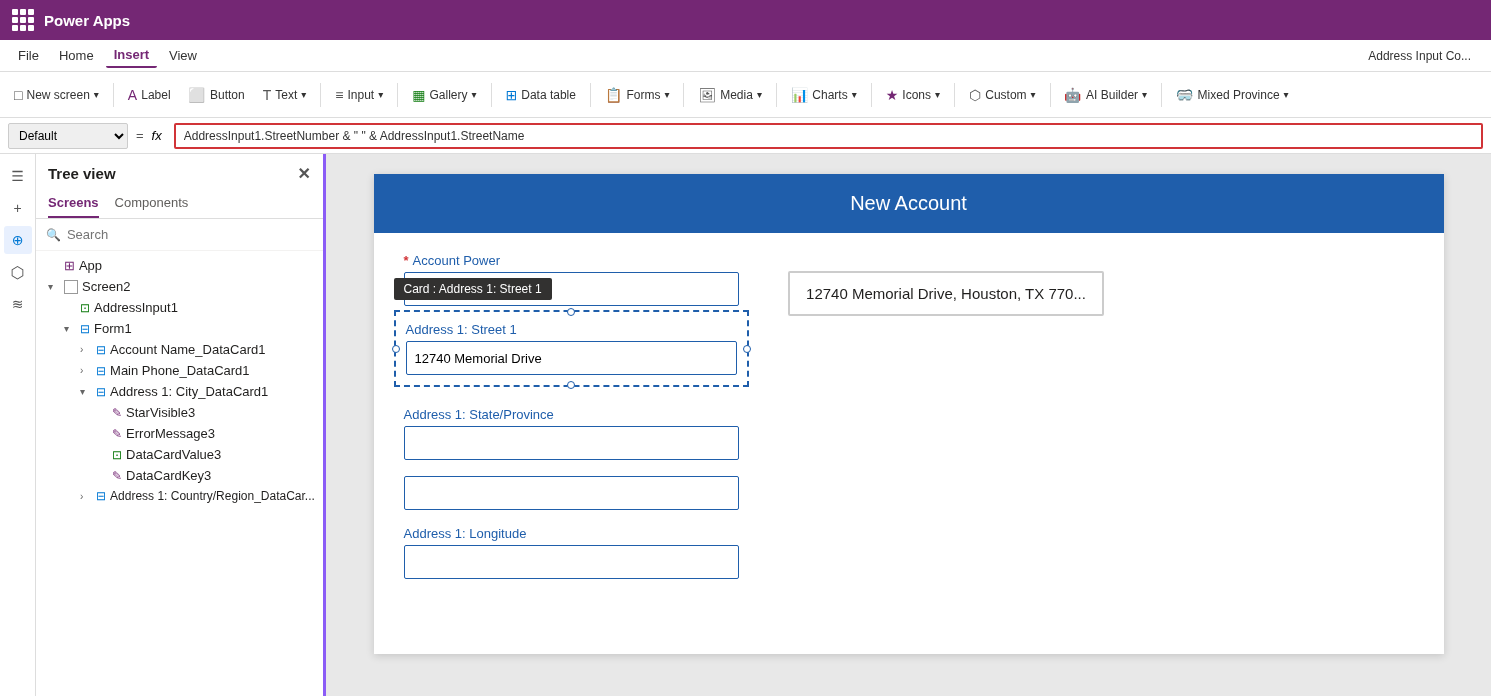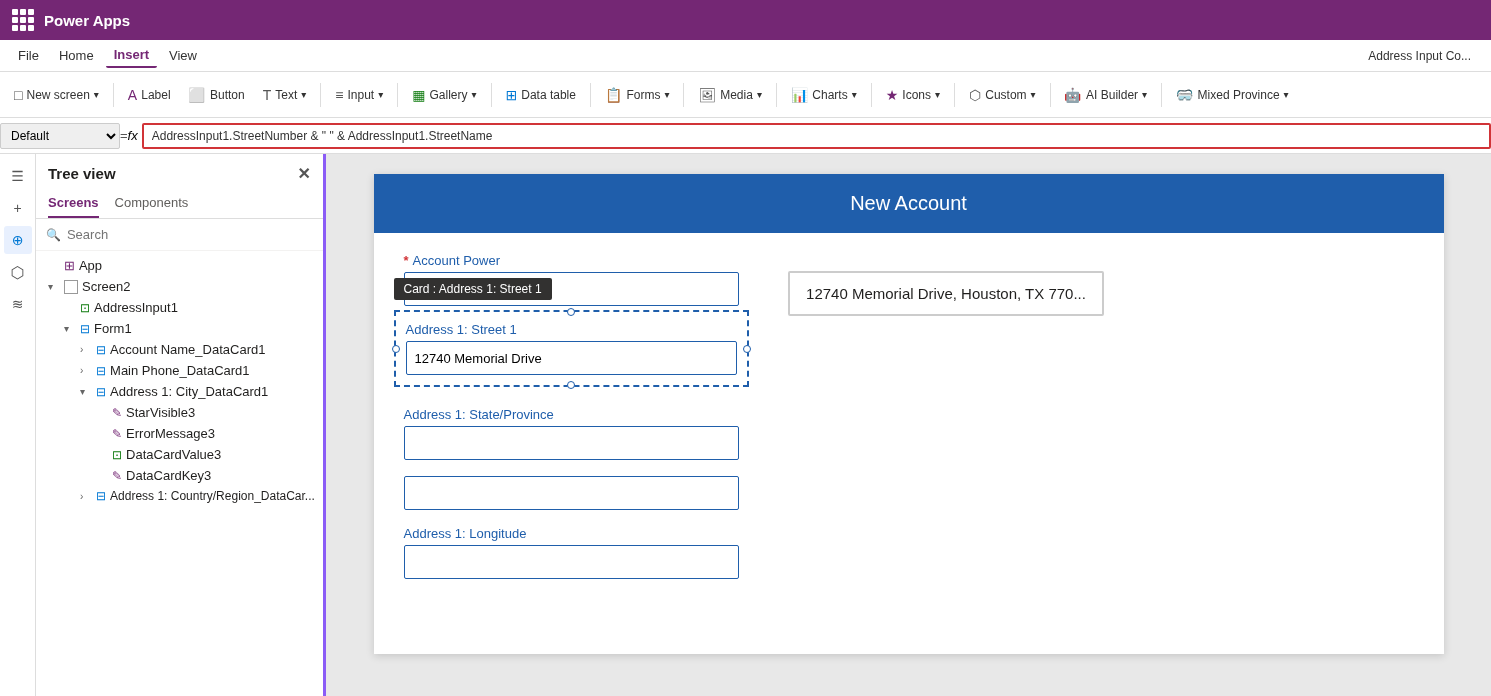--- a/index.html
+++ b/index.html
@@ -73,21 +73,22 @@
     .toolbar-green { color: #107c10; }
     .toolbar-blue { color: #0078d4; }
 
     
     .formula-bar {
       background: white;
       height: 36px;
       display: flex;
       align-items: center;
       border-bottom: 1px solid #ddd;
-      padding: 0 0;
+      padding: 0 8px;
+      gap: 8px;
     }
     .formula-select {
       width: 120px;
       height: 26px;
       border: 1px solid #ccc;
       border-radius: 2px;
       padding: 0 6px;
       font-size: 12px;
     }
     .formula-eq { color: #555; font-size: 13px; }

